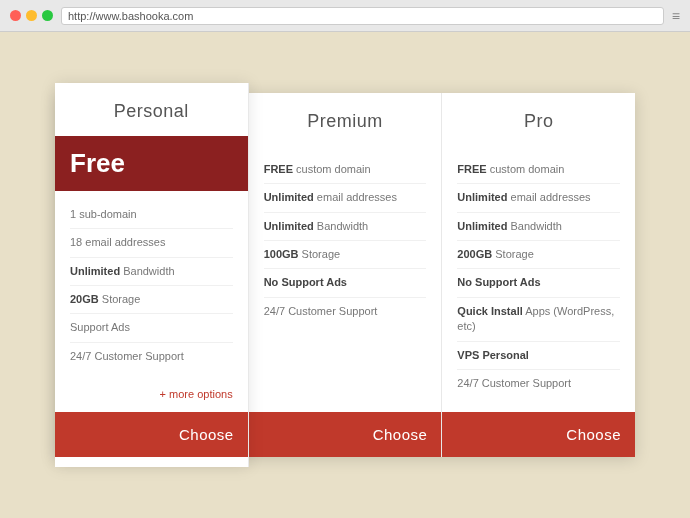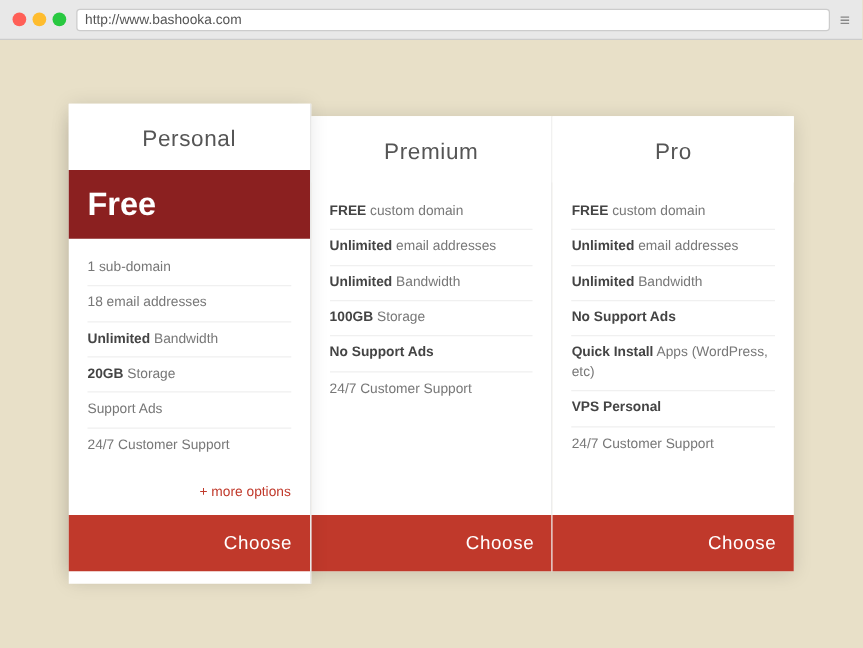--- a/index.html
+++ b/index.html
@@ -209,20 +209,21 @@
     </div>
 
     <div class="plan">
       <div class="plan-header">
         <div class="plan-header-title">Pro</div>
       </div>
       <div class="plan-features">
         <div class="feature-item"><strong>FREE</strong> custom domain</div>
         <div class="feature-item"><strong>Unlimited</strong> email addresses</div>
         <div class="feature-item"><strong>Unlimited</strong> Bandwidth</div>
+        <div class="feature-item"><strong>200GB</strong> Storage</div>
         <div class="feature-item"><strong>No Support Ads</strong></div>
         <div class="feature-item"><strong>Quick Install</strong> Apps (WordPress, etc)</div>
         <div class="feature-item"><strong>VPS Personal</strong></div>
         <div class="feature-item">24/7 Customer Support</div>
       </div>
       <div style="flex:1"></div>
       <div class="plan-choose">Choose</div>
     </div>
 
   </div>

